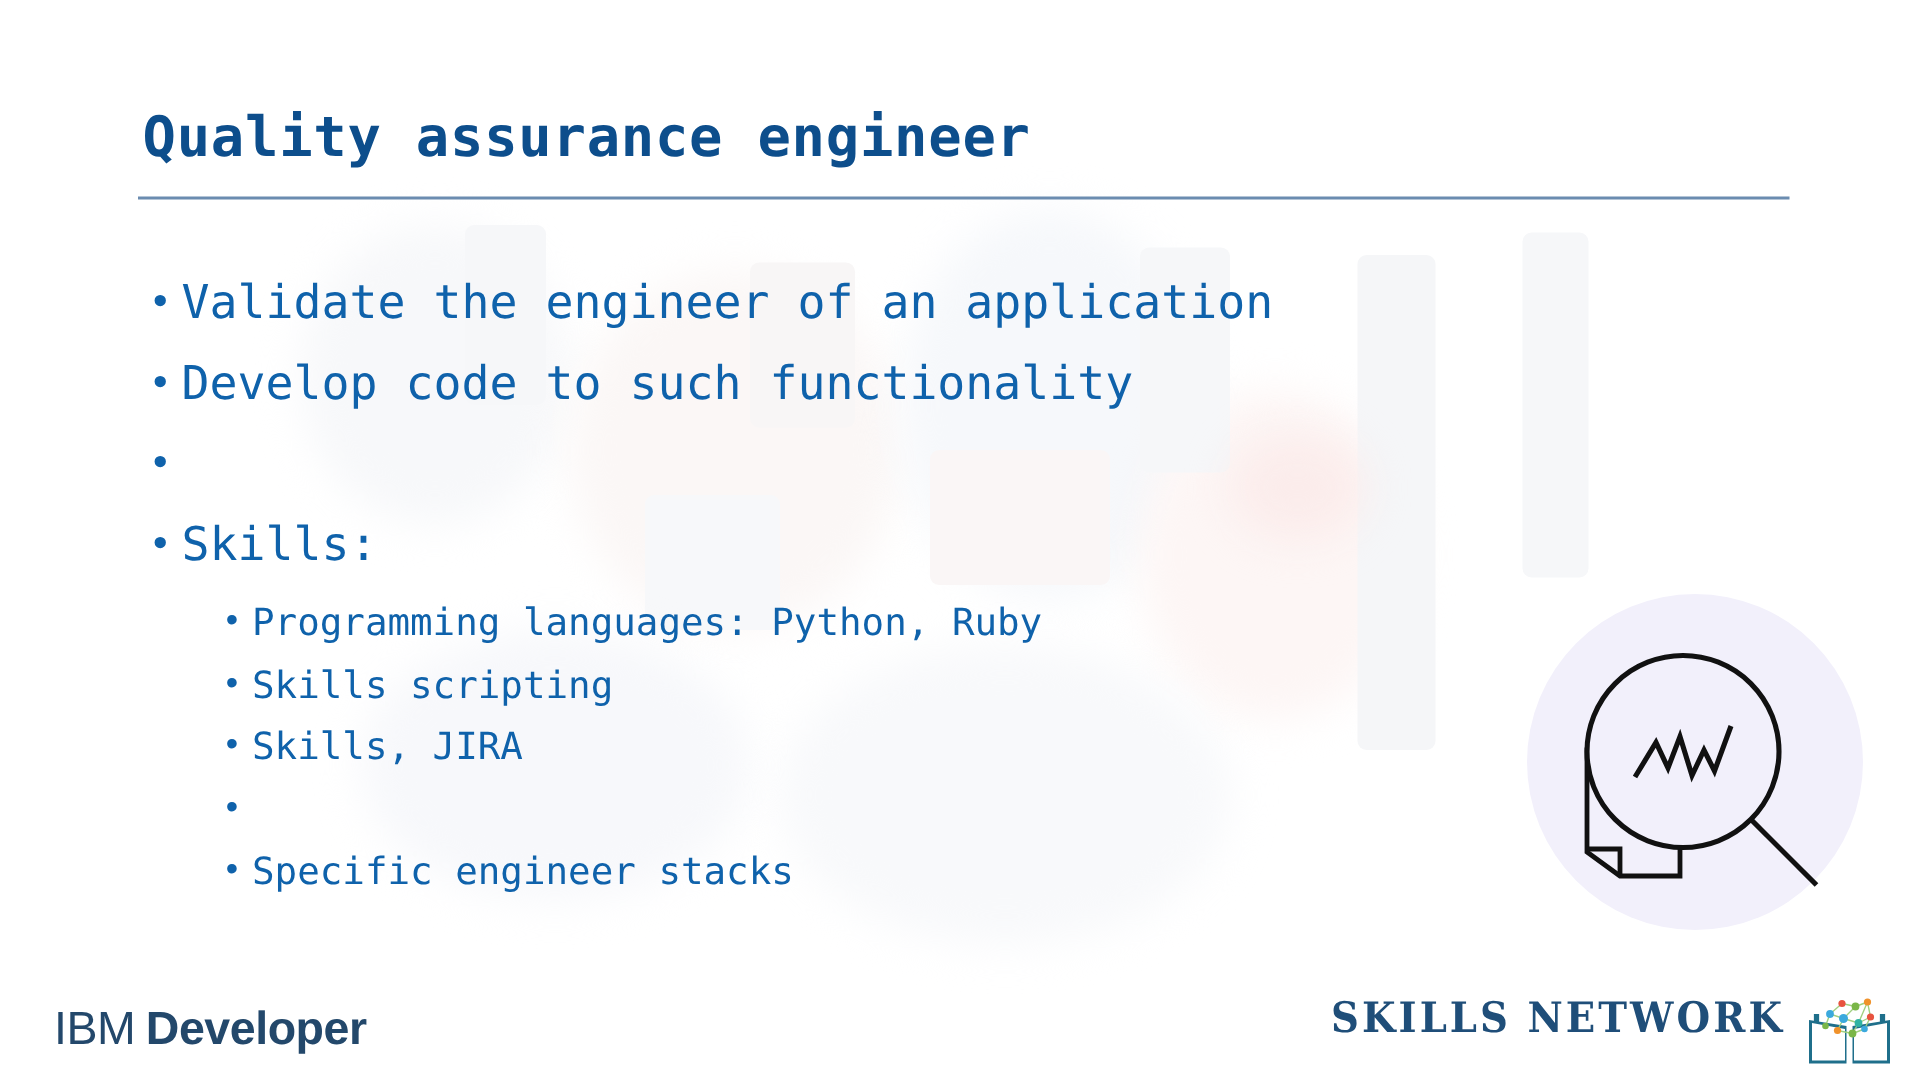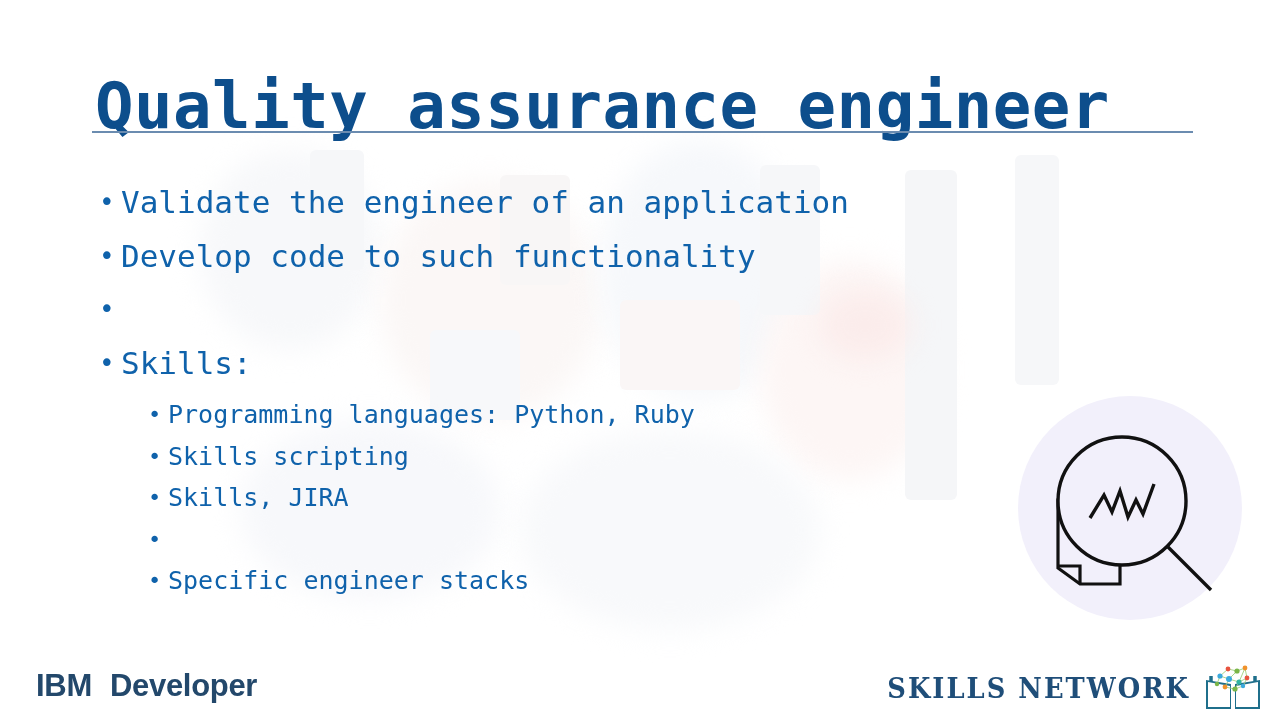--- a/index.html
+++ b/index.html
@@ -42,21 +42,21 @@
   
   #title-block {
     position: absolute;
     left: 95px;
     top: 72px;
     width: 1100px;
     z-index: 3;
   }
   #page-title {
     font-family: "DejaVu Sans Mono", "Liberation Mono", monospace;
-    font-size: 64px;
+    font-size: 37px;
     font-weight: 700;
     color: #0d4e8c;
     letter-spacing: 0.5px;
     line-height: 1.08;
     white-space: nowrap;
     margin: 0;
   }
   #title-rule {
     position: absolute;
     left: 92px;
@@ -140,30 +140,29 @@
     position: absolute;
     left: 36px;
     top: 668px;
     z-index: 4;
     font-family: "Liberation Sans", sans-serif;
     font-size: 31px;
     color: #23486b;
     white-space: nowrap;
     letter-spacing: -0.3px;
   }
-  #ibm-word { font-weight: 700; }
-  #developer-word { font-weight: 700; margin-left: 18px; }
+  #ibm-word { font-weight: 400; }
+  #developer-word { font-weight: 700; margin-left: 7px; }
 
   #footer-sn {
     position: absolute;
     right: 16px;
     top: 662px;
     z-index: 4;
     display: flex;
-    align-items: center;
   }
   #sn-text {
     font-family: "DejaVu Serif", "Liberation Serif", serif;
     font-size: 28px;
     font-weight: 700;
     color: #1f4e79;
     letter-spacing: 2.2px;
     transform: scaleX(0.92);
     transform-origin: right center;
     white-space: nowrap;

